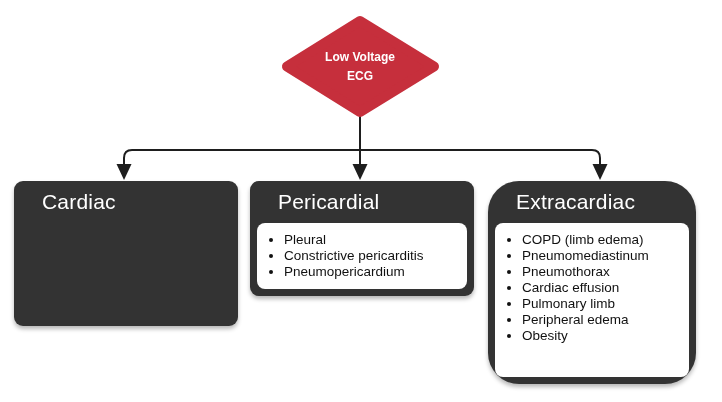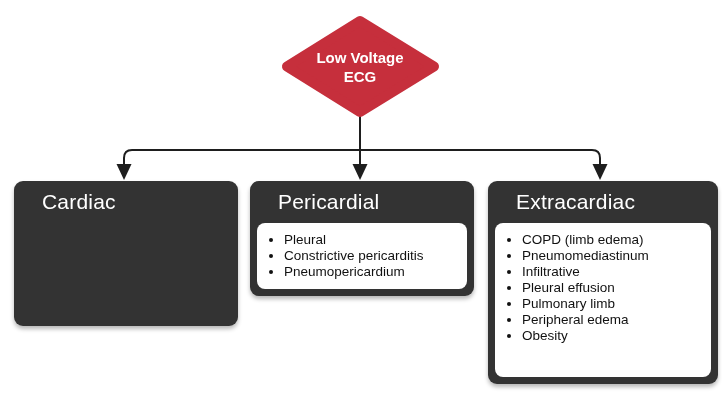--- a/index.html
+++ b/index.html
@@ -19,21 +19,21 @@
     background:#fff;
     overflow:hidden;
   }
   .connector-svg{position:absolute;left:0;top:0;width:722px;height:402px;}
   .diamond-label{
     position:absolute;
     left:280px;top:48px;width:160px;
     text-align:center;
     color:var(--title-text);
     font-weight:bold;
-    font-size:15px;
+    font-size:12px;
     line-height:19px;
   }
   .group-box{
     position:absolute;
     background:var(--box-fill);
     border-radius:9px;
     box-shadow:0 3px 4px rgba(0,0,0,0.28);
   }
   .group-title{
     position:absolute;
@@ -54,21 +54,21 @@
   }
   .group-panel ul{
     margin:9px 6px 6px 27px;
     font-size:13.5px;
     line-height:16px;
     color:var(--item-text);
   }
   .group-panel li{white-space:nowrap;}
   .box-cardiac{left:14px;top:181px;width:224px;height:145px;}
   .box-pericardial{left:250px;top:181px;width:224px;height:115px;text-decoration:underline;}
-  .box-extracardiac{left:488px;top:181px;width:230px;height:203px;}
+  .box-extracardiac{left:488px;top:181px;width:208px;height:203px;border-radius:31px;}
 </style>
 </head>
 <body>
 
 <div class="canvas">
 
   <svg class="connector-svg" width="722" height="402" viewBox="0 0 722 402" aria-hidden="true">
 
     <path d="M360,110 V166" fill="none" stroke="var(--line)" stroke-width="2"></path>
 
@@ -102,22 +102,22 @@
         </ul>
     </div>
   </div>
 
   <div class="group-box box-extracardiac">
     <div class="group-title">Extracardiac</div>
     <div class="group-panel">
       <ul>
           <li>COPD (limb edema)</li>
           <li>Pneumomediastinum</li>
-          <li>Infiltrative</li>
-          <li>Pleural effusion</li>
+          <li>Pneumothorax</li>
+          <li>Cardiac effusion</li>
           <li>Pulmonary limb</li>
           <li>Peripheral edema</li>
           <li>Obesity</li>
         </ul>
     </div>
   </div>
 
 </div>
 
 </body></html>

